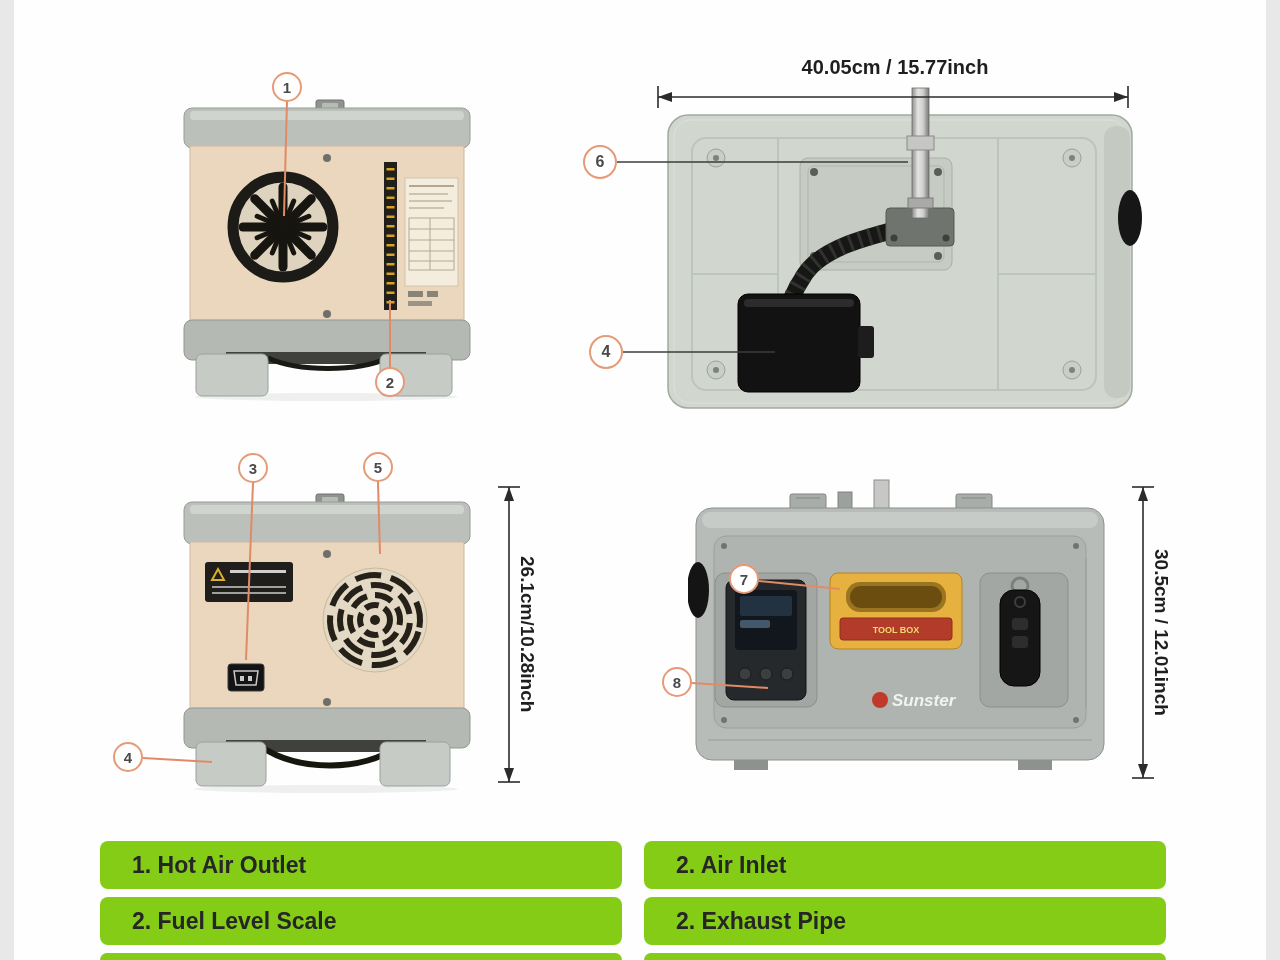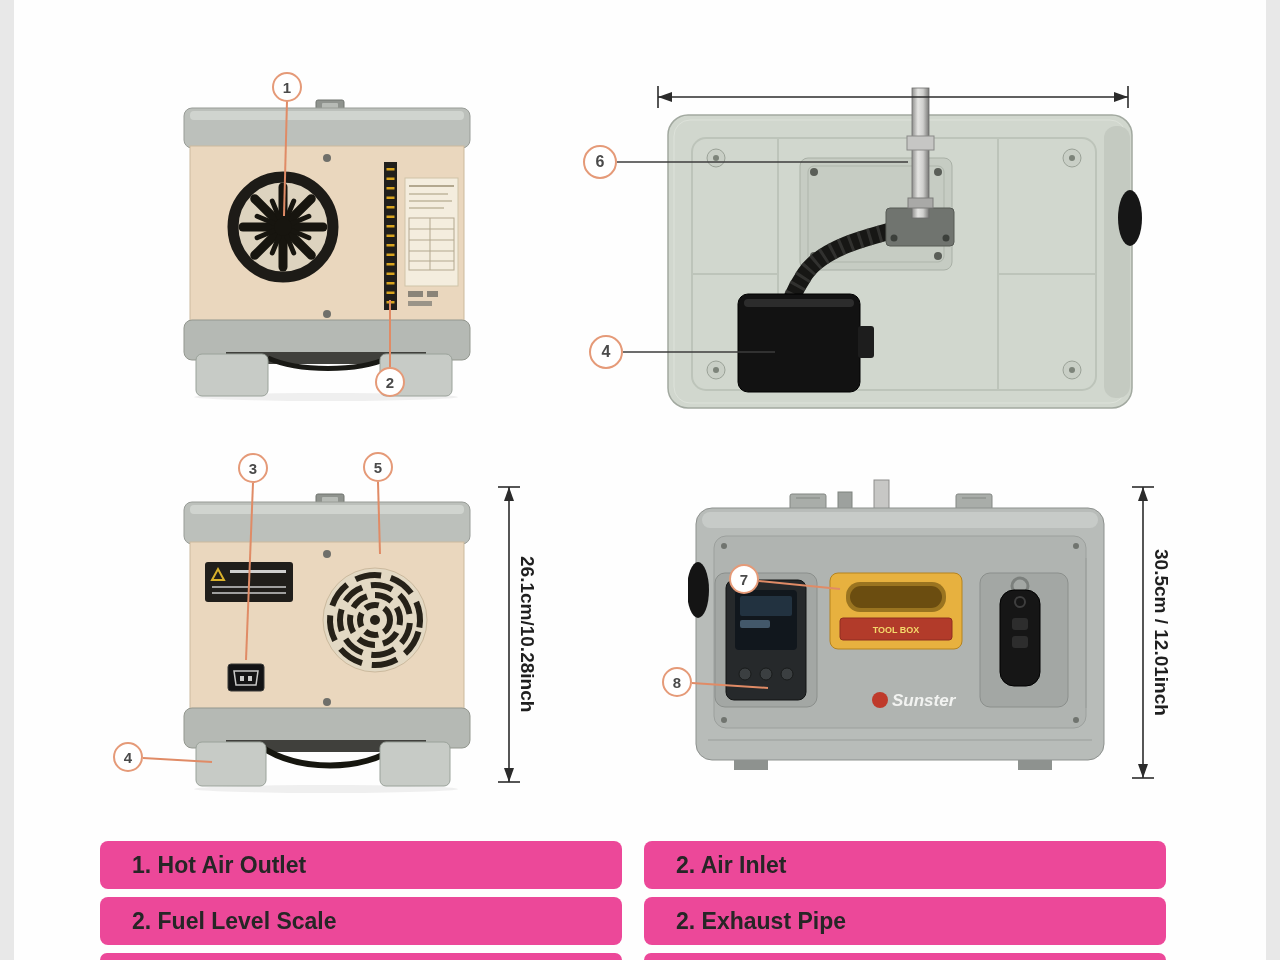--- a/index.html
+++ b/index.html
@@ -16,21 +16,21 @@
     position:absolute; width:30px; height:30px; border-radius:50%;
     background:#ffffff; border:2px solid #e59a78; color:#4a4a4a;
     font-size:15px; font-weight:600; display:flex; align-items:center; justify-content:center;
     z-index:30;
   }
   .callout.big { width:34px; height:34px; font-size:16px; }
   .dim-text { position:absolute; color:#1f1f1f; font-weight:700; z-index:20; }
   .dim-horiz { font-size:20px; width:320px; text-align:center; }
   .dim-vert { writing-mode:vertical-rl; font-size:19px; height:220px; display:flex; align-items:center; justify-content:center; }
   .legend-cell {
-    position:absolute; width:522px; height:48px; background:#ec4899; border-radius:8px;
+    position:absolute; width:522px; height:48px; background:#84cc16; border-radius:8px;
     color:#262626; font-size:23px; font-weight:600; line-height:48px; padding-left:32px; z-index:10;
   }
   .legend-stub { height:7px; border-radius:8px 8px 0 0; line-height:0; overflow:hidden; }
 </style>
 </head>
 <body>
 
 <div class="stage">
 
   <svg class="art" style="left:168px;top:92px" width="316" height="310" viewBox="0 0 316 310">
@@ -306,20 +306,21 @@
   <div class="callout" style="left:272px;top:72px">1</div>
   <div class="callout" style="left:375px;top:367px">2</div>
   <div class="callout" style="left:238px;top:453px">3</div>
   <div class="callout big" style="left:589px;top:335px">4</div>
   <div class="callout" style="left:113px;top:742px">4</div>
   <div class="callout" style="left:363px;top:452px">5</div>
   <div class="callout big" style="left:583px;top:145px">6</div>
   <div class="callout" style="left:729px;top:564px">7</div>
   <div class="callout" style="left:662px;top:667px">8</div>
 
+  <div class="dim-text dim-horiz" style="left:735px;top:56px">40.05cm / 15.77inch</div>
   <div class="dim-text dim-vert" style="left:516px;top:524px">26.1cm/10.28inch</div>
   <div class="dim-text dim-vert" style="left:1150px;top:522px">30.5cm / 12.01inch</div>
 
   <div>
     <div class="legend-cell" style="left:100px;top:841px">1. Hot Air Outlet</div>
     <div class="legend-cell" style="left:644px;top:841px">2. Air Inlet</div>
     <div class="legend-cell" style="left:100px;top:897px">2. Fuel Level Scale</div>
     <div class="legend-cell" style="left:644px;top:897px">2. Exhaust Pipe</div>
     <div class="legend-cell legend-stub" style="left:100px;top:953px"></div>
     <div class="legend-cell legend-stub" style="left:644px;top:953px"></div>

